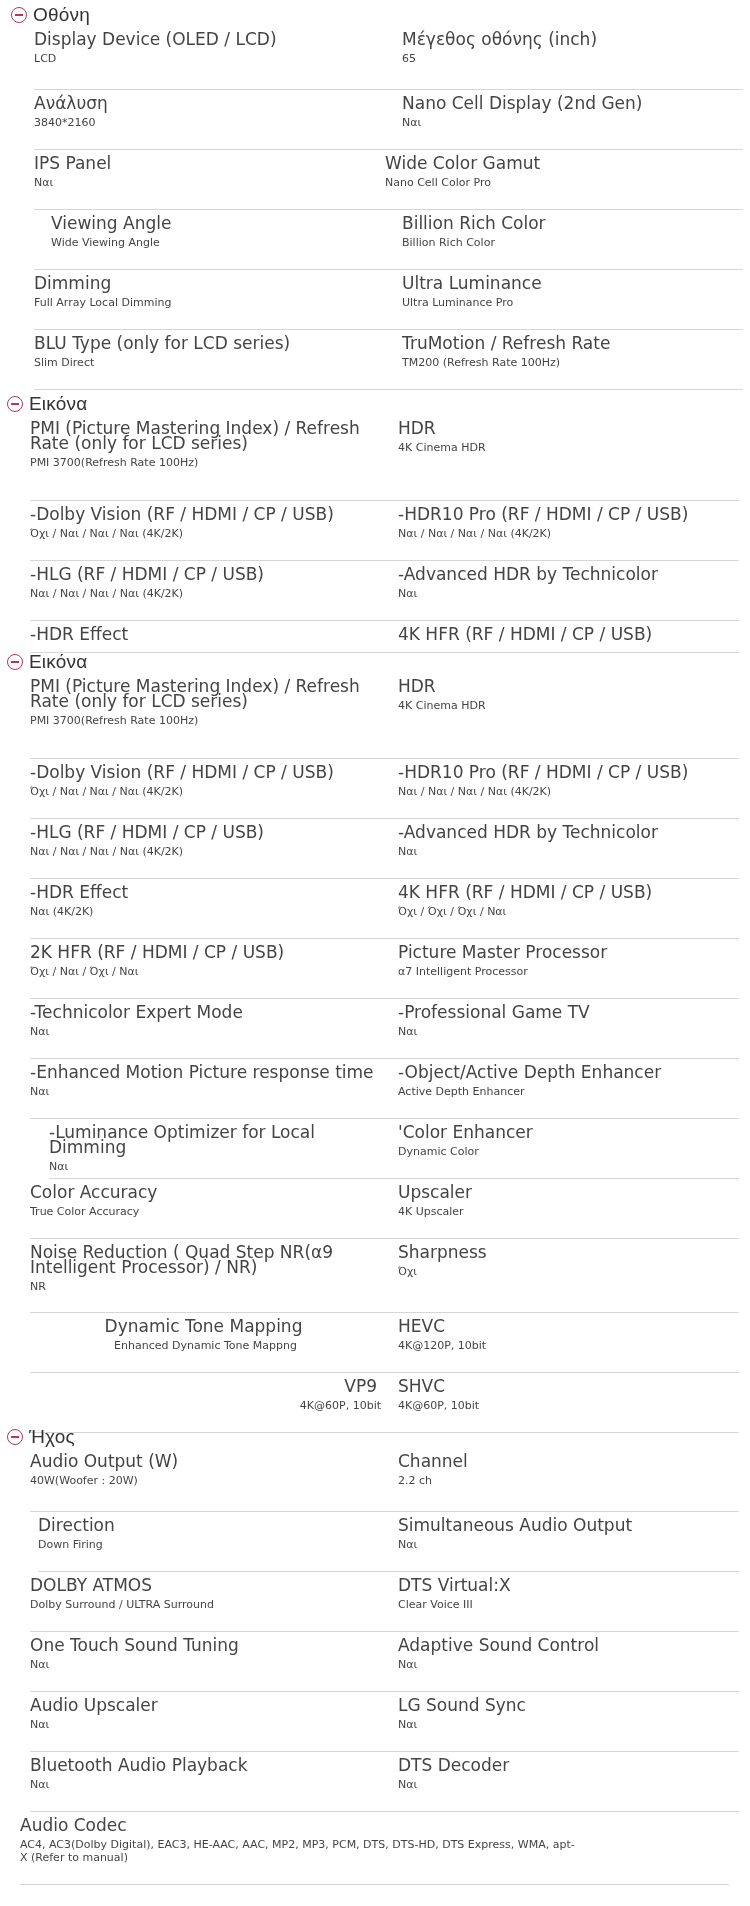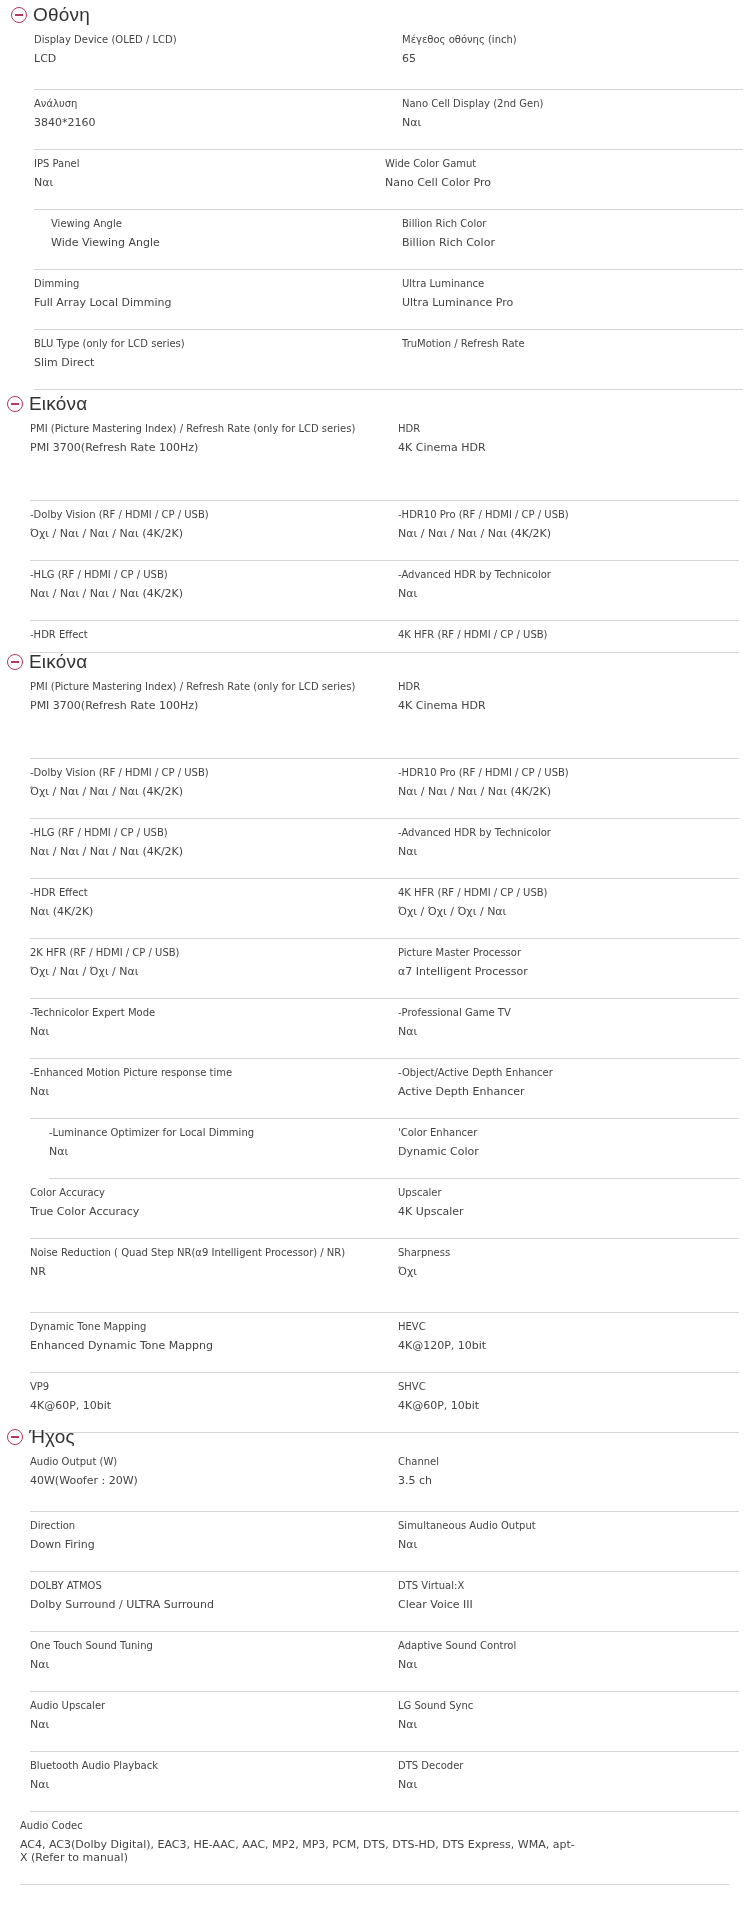--- a/index.html
+++ b/index.html
@@ -52,21 +52,21 @@
     margin-left: 30px;
     width: 709px;
   }
   .cell {
     position: relative;
     padding-top: 0px;
     border-bottom: 1px solid #d6d6d6;
   }
   .cell.right { padding-left: 17px; }
   .cell .label {
-    font-size: 10px;
+    font-size: 17px;
     line-height: 15px;
     color: #444444;
     padding-top: 6px;
     padding-right: 4px;
   }
   .cell .value {
     font-size: 11px;
     line-height: 14px;
     color: #444444;
     padding-top: 5px;
@@ -123,20 +123,21 @@
         <div class="cell right" style="height: 60px;">
           <div class="label">Ultra Luminance</div>
           <div class="value">Ultra Luminance Pro</div>
         </div>
         <div class="cell left" style="height: 60px;">
           <div class="label">BLU Type (only for LCD series)</div>
           <div class="value">Slim Direct</div>
         </div>
         <div class="cell right" style="height: 60px;">
           <div class="label">TruMotion / Refresh Rate</div>
+          <div class="value">TM200 (Refresh Rate 100Hz)</div>
         </div>
       </div>
     </div>
     <div class="section" style="position: absolute; top: 389px; left: 0px;">
       <div class="section-header">
         <span class="toggle-icon"></span>
         <span class="section-title">Εικόνα</span>
       </div>
       <div class="grid">
         <div class="cell left first-in-section" style="height: 82px;">
@@ -252,29 +253,29 @@
           <div class="value">4K Upscaler</div>
         </div>
         <div class="cell left" style="height: 74px;">
           <div class="label">Noise Reduction ( Quad Step NR(α9 Intelligent Processor) / NR)</div>
           <div class="value">NR</div>
         </div>
         <div class="cell right" style="height: 74px;">
           <div class="label">Sharpness</div>
           <div class="value">Όχι</div>
         </div>
-        <div class="cell left" style="height: 60px;">
+        <div class="cell left" style="height: 60px; text-align: center;">
           <div class="label">Dynamic Tone Mapping</div>
           <div class="value">Enhanced Dynamic Tone Mappng</div>
         </div>
         <div class="cell right" style="height: 60px;">
           <div class="label">HEVC</div>
           <div class="value">4K@120P, 10bit</div>
         </div>
-        <div class="cell left" style="height: 60px;">
+        <div class="cell left" style="height: 60px; text-align: right;">
           <div class="label">VP9</div>
           <div class="value">4K@60P, 10bit</div>
         </div>
         <div class="cell right" style="height: 60px;">
           <div class="label">SHVC</div>
           <div class="value">4K@60P, 10bit</div>
         </div>
       </div>
     </div>
     <div class="section" style="position: absolute; top: 1422px; left: 0px;">
@@ -282,23 +283,23 @@
         <span class="toggle-icon"></span>
         <span class="section-title">Ήχος</span>
       </div>
       <div class="grid">
         <div class="cell left first-in-section" style="height: 60px;">
           <div class="label">Audio Output (W)</div>
           <div class="value">40W(Woofer : 20W)</div>
         </div>
         <div class="cell right first-in-section" style="height: 60px;">
           <div class="label">Channel</div>
-          <div class="value">3.5 ch</div>
-        </div>
-        <div class="cell left" style="height: 60px;">
+          <div class="value">2.2 ch</div>
+        </div>
+        <div class="cell left" style="height: 60px; margin-left: 8px;">
           <div class="label">Direction</div>
           <div class="value">Down Firing</div>
         </div>
         <div class="cell right" style="height: 60px;">
           <div class="label">Simultaneous Audio Output</div>
           <div class="value">Ναι</div>
         </div>
         <div class="cell left" style="height: 60px;">
           <div class="label">DOLBY ATMOS</div>
           <div class="value">Dolby Surround / ULTRA Surround</div>

